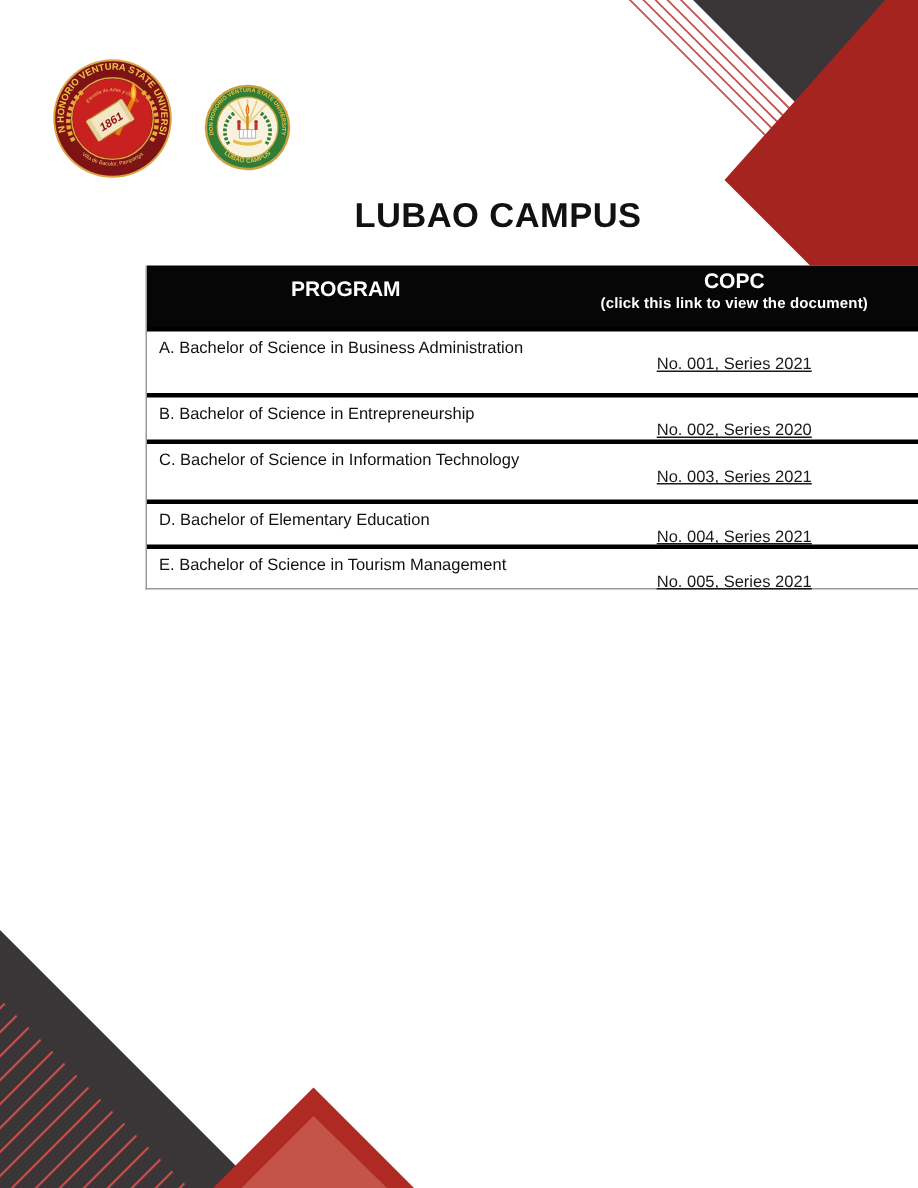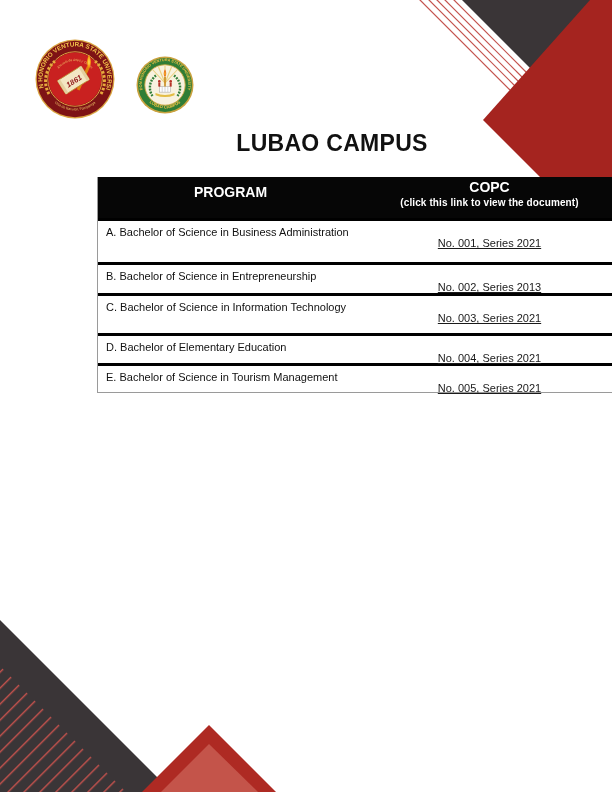--- a/index.html
+++ b/index.html
@@ -164,21 +164,21 @@
     <div class="t-row" style="height:44px">
       <div class="cell-prog">A. Bachelor of Science in Business Administration</div>
       <div class="cell-copc">
         <a href="#" class="copc-link">No. 001, Series 2021</a>
       </div>
     </div>
 
     <div class="t-row" style="height:31px">
       <div class="cell-prog">B. Bachelor of Science in Entrepreneurship</div>
       <div class="cell-copc">
-        <a href="#" class="copc-link">No. 002, Series 2013</a>
+        <a href="#" class="copc-link">No. 002, Series 2020</a>
       </div>
     </div>
 
     <div class="t-row" style="height:40px">
       <div class="cell-prog">C. Bachelor of Science in Information Technology</div>
       <div class="cell-copc">
         <a href="#" class="copc-link">No. 003, Series 2021</a>
       </div>
     </div>
 

